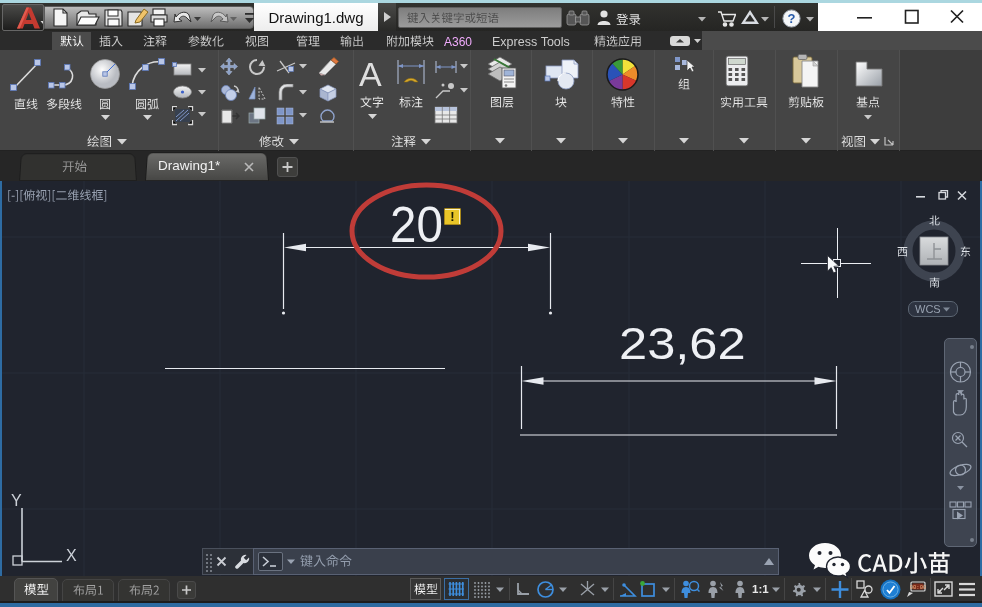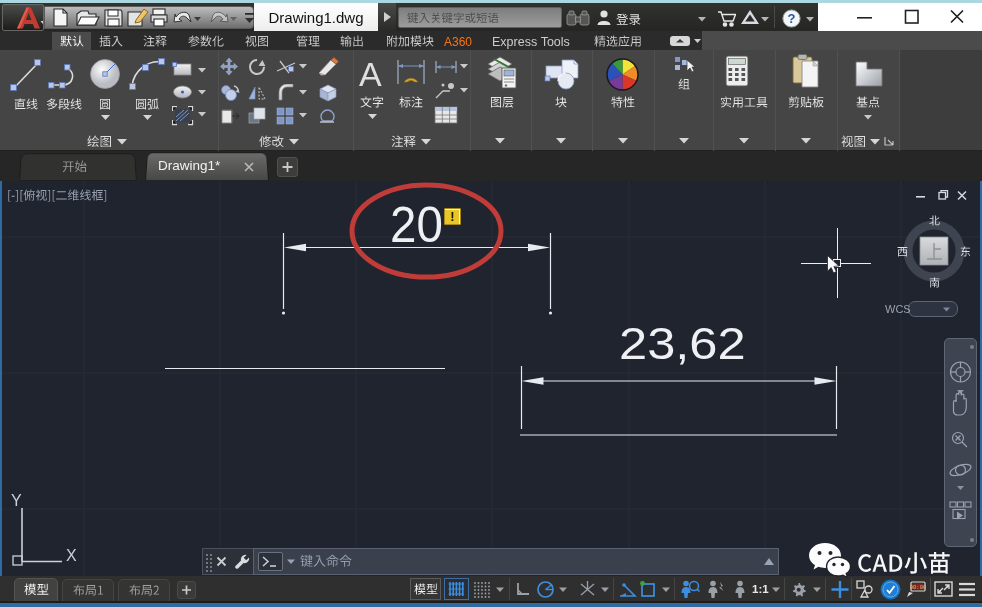--- a/index.html
+++ b/index.html
@@ -130,21 +130,21 @@
     </svg>
 <svg style="position:absolute;left:340.0px;top:32.9px;overflow:visible" width="26.0" height="15.6" viewBox="0 -12.6 26.0 15.6">
       <path d="M8.8 -5.4V-1H9.5V-5.4ZM10.3 -5.8V-0.1C10.3 0.1 10.3 0.1 10.2 0.1C10 0.1 9.5 0.1 9 0.1C9.1 0.3 9.2 0.6 9.2 0.9C9.9 0.9 10.4 0.8 10.7 0.7C11 0.6 11.1 0.4 11.1 -0.1V-5.8ZM0.9 -4C0.9 -4.1 1.3 -4.1 1.7 -4.1H2.6V-2.5C1.8 -2.3 1.1 -2.1 0.5 -2L0.7 -1.2L2.6 -1.6V0.9H3.4V-1.8L4.4 -2.1L4.3 -2.9L3.4 -2.7V-4.1H4.4V-5H3.4V-6.8H2.6V-5H1.6C1.9 -5.8 2.2 -6.8 2.4 -7.8H4.4V-8.6H2.6C2.7 -9.1 2.8 -9.5 2.8 -9.9L2 -10.1C1.9 -9.6 1.9 -9.1 1.8 -8.6H0.6V-7.8H1.6C1.4 -6.8 1.2 -6 1.1 -5.7C0.9 -5.2 0.8 -4.8 0.6 -4.7C0.7 -4.5 0.8 -4.1 0.9 -4ZM7.9 -10.1C7.1 -8.9 5.6 -7.7 4.2 -7C4.4 -6.8 4.6 -6.5 4.8 -6.3C5.1 -6.5 5.4 -6.7 5.7 -6.9V-6.4H10.2V-7C10.5 -6.8 10.8 -6.6 11.1 -6.4C11.2 -6.7 11.5 -7 11.7 -7.2C10.4 -7.7 9.3 -8.4 8.4 -9.4L8.6 -9.8ZM6.1 -7.1C6.7 -7.6 7.4 -8.2 7.9 -8.8C8.5 -8.1 9.2 -7.6 9.9 -7.1ZM7.4 -4.9V-3.9H5.7V-4.9ZM5 -5.6V0.9H5.7V-1.6H7.4V0C7.4 0.1 7.3 0.1 7.2 0.2C7.1 0.2 6.8 0.2 6.4 0.1C6.6 0.4 6.6 0.7 6.7 0.9C7.2 0.9 7.6 0.9 7.8 0.8C8.1 0.6 8.1 0.4 8.1 0V-5.6ZM5.7 -3.2H7.4V-2.2H5.7Z M13.8 -8.9V-4.8H17.5V-0.7H14.3V-4H13.4V1H14.3V0.2H21.8V0.9H22.7V-4H21.8V-0.7H18.4V-4.8H22.2V-8.9H21.3V-5.7H18.4V-10H17.5V-5.7H14.7V-8.9Z" fill="#cccccc"></path>
     </svg>
 <svg style="position:absolute;left:386.0px;top:32.9px;overflow:visible" width="50.0" height="15.6" viewBox="0 -12.6 50.0 15.6">
       <path d="M6.9 -5C7.3 -4.1 7.9 -2.9 8.1 -2.2L8.9 -2.6C8.6 -3.3 8.1 -4.4 7.6 -5.3ZM9.6 -9.9V-7.3H6.6V-6.5H9.6V-0.2C9.6 0 9.6 0 9.4 0.1C9.2 0.1 8.6 0.1 8 0C8.1 0.3 8.2 0.7 8.3 0.9C9.2 0.9 9.7 0.9 10 0.8C10.4 0.6 10.5 0.3 10.5 -0.2V-6.5H11.6V-7.3H10.5V-9.9ZM6.2 -10.1C5.7 -8.3 4.8 -6.6 3.8 -5.5C4 -5.3 4.3 -4.9 4.4 -4.7C4.7 -5.1 5 -5.5 5.2 -5.9V0.9H6.1V-7.4C6.4 -8.2 6.8 -9 7 -9.9ZM1 -9.6V1H1.8V-8.7H3.3C3 -7.9 2.7 -6.8 2.4 -5.9C3.2 -4.9 3.4 -4.1 3.4 -3.4C3.4 -3 3.3 -2.7 3.1 -2.5C3.1 -2.5 2.9 -2.4 2.8 -2.4C2.6 -2.4 2.4 -2.4 2.2 -2.4C2.3 -2.2 2.4 -1.9 2.4 -1.6C2.6 -1.6 2.9 -1.6 3.1 -1.7C3.4 -1.7 3.6 -1.8 3.7 -1.9C4 -2.1 4.2 -2.6 4.2 -3.3C4.2 -4.1 4 -5 3.2 -6C3.6 -7 4 -8.2 4.3 -9.3L3.7 -9.6L3.6 -9.6Z M18.9 -8.6V0.8H19.7V-0.1H22.1V0.7H23V-8.6ZM19.7 -1V-7.7H22.1V-1ZM14.3 -9.9 14.3 -7.8H12.6V-6.9H14.3C14.2 -3.9 13.8 -1.2 12.3 0.3C12.6 0.5 12.9 0.8 13 1C14.7 -0.8 15.1 -3.7 15.2 -6.9H17C16.9 -2.3 16.8 -0.7 16.5 -0.3C16.4 -0.2 16.3 -0.1 16.1 -0.1C15.9 -0.1 15.4 -0.1 14.8 -0.2C15 0.1 15.1 0.5 15.1 0.7C15.6 0.8 16.2 0.8 16.5 0.7C16.9 0.7 17.1 0.6 17.3 0.3C17.7 -0.3 17.8 -2 17.9 -7.3C17.9 -7.5 17.9 -7.8 17.9 -7.8H15.2L15.2 -9.9Z M29.7 -5H33.8V-4.1H29.7ZM29.7 -6.5H33.8V-5.7H29.7ZM32.8 -10.1V-9.1H30.9V-10.1H30.1V-9.1H28.3V-8.3H30.1V-7.4H30.9V-8.3H32.8V-7.4H33.7V-8.3H35.3V-9.1H33.7V-10.1ZM28.8 -7.2V-3.5H31.3C31.2 -3.1 31.2 -2.8 31.1 -2.5H28.1V-1.7H30.8C30.4 -0.8 29.5 -0.1 27.7 0.2C27.9 0.4 28.1 0.8 28.2 1C30.3 0.5 31.3 -0.4 31.8 -1.7C32.4 -0.4 33.5 0.5 35 1C35.2 0.7 35.4 0.4 35.6 0.2C34.2 -0.1 33.2 -0.7 32.6 -1.7H35.3V-2.5H32C32.1 -2.8 32.1 -3.1 32.1 -3.5H34.7V-7.2ZM26.1 -10.1V-7.8H24.6V-6.9H26.1V-6.9C25.8 -5.3 25.1 -3.4 24.4 -2.4C24.5 -2.1 24.8 -1.8 24.9 -1.5C25.3 -2.2 25.8 -3.3 26.1 -4.5V0.9H27V-5.2C27.3 -4.6 27.7 -3.8 27.8 -3.4L28.4 -4.1C28.2 -4.5 27.3 -6 27 -6.4V-6.9H28.2V-7.8H27V-10.1Z M45.7 -4.5H43.8C43.9 -5 43.9 -5.4 43.9 -5.9V-7.2H45.7ZM43 -9.9V-8.1H40.8V-7.2H43V-5.9C43 -5.4 43 -5 42.9 -4.5H40.5V-3.7H42.8C42.5 -2.2 41.6 -0.8 39.5 0.3C39.7 0.5 40 0.8 40.1 1C42.3 -0.1 43.3 -1.7 43.6 -3.3C44.3 -1.3 45.3 0.2 47 1C47.1 0.7 47.4 0.4 47.6 0.2C46 -0.5 44.9 -1.9 44.4 -3.7H47.4V-4.5H46.6V-8.1H43.9V-9.9ZM36.4 -2 36.8 -1.1C37.8 -1.5 39.2 -2.1 40.5 -2.7L40.2 -3.5L38.9 -3V-6.3H40.2V-7.2H38.9V-9.9H38.1V-7.2H36.6V-6.3H38.1V-2.6C37.5 -2.4 36.9 -2.1 36.4 -2Z" fill="#cccccc"></path>
     </svg>
 <svg style="position:absolute;left:594.0px;top:32.9px;overflow:visible" width="50.0" height="15.6" viewBox="0 -12.6 50.0 15.6">
       <path d="M0.6 -9.1C0.9 -8.3 1.2 -7.2 1.3 -6.5L1.9 -6.7C1.8 -7.4 1.6 -8.5 1.2 -9.3ZM3.9 -9.3C3.8 -8.5 3.4 -7.4 3.2 -6.7L3.7 -6.5C4 -7.2 4.4 -8.3 4.7 -9.2ZM0.5 -6V-5.2H2C1.7 -3.9 1 -2.3 0.4 -1.5C0.5 -1.2 0.7 -0.8 0.8 -0.5C1.3 -1.2 1.8 -2.4 2.2 -3.5V0.9H3V-3.8C3.4 -3.2 3.8 -2.4 4 -2L4.6 -2.7C4.3 -3.1 3.3 -4.6 3 -4.9V-5.2H4.4V-6H3V-10H2.2V-6ZM7.6 -10.1V-9.1H5.1V-8.4H7.6V-7.7H5.4V-7H7.6V-6.2H4.8V-5.5H11.5V-6.2H8.5V-7H10.9V-7.7H8.5V-8.4H11.2V-9.1H8.5V-10.1ZM9.9 -4.1V-3.2H6.4V-4.1ZM5.5 -4.8V0.9H6.4V-1H9.9V0C9.9 0.2 9.8 0.2 9.7 0.2C9.5 0.2 9 0.2 8.5 0.2C8.6 0.4 8.7 0.7 8.7 0.9C9.5 0.9 10 0.9 10.3 0.8C10.6 0.7 10.7 0.5 10.7 0V-4.8ZM6.4 -2.5H9.9V-1.6H6.4Z M12.7 -9.2C13.4 -8.6 14.2 -7.8 14.6 -7.2L15.3 -7.7C15 -8.3 14.1 -9.1 13.4 -9.7ZM17.4 -9.7C17.1 -8.7 16.6 -7.6 15.9 -6.9C16.1 -6.8 16.5 -6.5 16.7 -6.4C17 -6.7 17.2 -7.2 17.5 -7.6H19.2V-5.9H15.8V-5.1H18C17.8 -3.5 17.3 -2.4 15.5 -1.7C15.7 -1.6 16 -1.2 16.1 -1C18.1 -1.8 18.7 -3.2 18.9 -5.1H20.1V-2.3C20.1 -1.4 20.4 -1.1 21.3 -1.1C21.4 -1.1 22.2 -1.1 22.4 -1.1C23.2 -1.1 23.4 -1.5 23.5 -3C23.3 -3.1 22.9 -3.2 22.7 -3.4C22.7 -2.1 22.6 -2 22.3 -2C22.2 -2 21.5 -2 21.4 -2C21.1 -2 21 -2 21 -2.3V-5.1H23.4V-5.9H20.1V-7.6H22.9V-8.4H20.1V-10H19.2V-8.4H17.8C18 -8.8 18.1 -9.2 18.2 -9.5ZM15 -5.5H12.7V-4.6H14.1V-1C13.6 -0.8 13.1 -0.3 12.5 0.2L13.1 1C13.8 0.2 14.5 -0.4 14.9 -0.4C15.2 -0.4 15.6 -0.1 16 0.2C16.8 0.7 17.8 0.8 19.2 0.8C20.4 0.8 22.4 0.8 23.3 0.7C23.4 0.4 23.5 -0 23.6 -0.2C22.4 -0.1 20.6 -0 19.2 -0C17.9 -0 16.9 -0.1 16.2 -0.6C15.6 -0.9 15.3 -1.2 15 -1.2Z M27.2 -5.9C27.7 -4.6 28.2 -2.9 28.5 -1.8L29.3 -2.1C29.1 -3.2 28.5 -4.9 27.9 -6.2ZM29.8 -6.6C30.2 -5.2 30.6 -3.5 30.8 -2.4L31.6 -2.7C31.5 -3.8 31 -5.5 30.6 -6.8ZM29.6 -9.9C29.8 -9.5 30.1 -9 30.3 -8.5H25.5V-5.3C25.5 -3.6 25.4 -1.2 24.4 0.5C24.6 0.6 25.1 0.9 25.2 1C26.2 -0.7 26.4 -3.4 26.4 -5.3V-7.7H35.3V-8.5H31.3C31.1 -9 30.8 -9.6 30.5 -10.2ZM26.5 -0.5V0.4H35.5V-0.5H32.2C33.3 -2.3 34.2 -4.5 34.8 -6.5L33.8 -6.9C33.4 -4.8 32.4 -2.3 31.3 -0.5Z M37.8 -9.2V-4.9C37.8 -3.2 37.7 -1.1 36.4 0.4C36.6 0.5 36.9 0.8 37.1 1C38 0 38.4 -1.4 38.6 -2.7H41.6V0.9H42.5V-2.7H45.8V-0.3C45.8 -0 45.7 0 45.4 0C45.2 0 44.4 0.1 43.5 0C43.7 0.3 43.8 0.7 43.9 0.9C45 0.9 45.7 0.9 46.1 0.7C46.5 0.6 46.6 0.3 46.6 -0.3V-9.2ZM38.7 -8.4H41.6V-6.4H38.7ZM45.8 -8.4V-6.4H42.5V-8.4ZM38.7 -5.6H41.6V-3.6H38.7C38.7 -4 38.7 -4.5 38.7 -4.9ZM45.8 -5.6V-3.6H42.5V-5.6Z" fill="#cccccc"></path>
     </svg>
-<div style="position:absolute;left:444px;top:35px;font-size:12px;color:#f97316;font-weight:400;letter-spacing:0;text-align:center;white-space:nowrap;font-family:'Liberation Sans',sans-serif;">A360</div>
+<div style="position:absolute;left:444px;top:35px;font-size:12px;color:#f0abfc;font-weight:400;letter-spacing:0;text-align:center;white-space:nowrap;font-family:'Liberation Sans',sans-serif;">A360</div>
 <div style="position:absolute;left:492px;top:35px;font-size:12.5px;color:#cccccc;font-weight:400;letter-spacing:0;text-align:left;white-space:nowrap;font-family:'Liberation Sans',sans-serif;">Express&nbsp;Tools</div>
 <svg style="position:absolute;left:670px;top:36px;" width="32" height="12" viewBox="0 0 32 12">
       <rect x="0" y="0" width="20" height="10" rx="3" fill="#d8d8d8"></rect>
       <path d="M6 6.5 l4 -3.5 l4 3.5 z" fill="#3a3a3a"></path>
       <path d="M24 3 l7 0 l-3.5 4 z" fill="#d0d0d0"></path>
     </svg>
 <div style="position:absolute;left:0px;top:50px;width:982px;height:101px;background:#454545"></div>
 <div style="position:absolute;left:899px;top:50px;width:83px;height:101px;background:#3d3d3d"></div>
 <div style="position:absolute;left:0px;top:150px;width:982px;height:1px;background:#222"></div>
 <div style="position:absolute;left:218px;top:50px;width:1px;height:101px;background:#353535;border-right:1px solid #505050"></div>
@@ -575,21 +575,21 @@
 <svg style="position:absolute;left:896.5px;top:244.4px;overflow:visible" width="13.0" height="14.3" viewBox="0 -11.6 13.0 14.3">
       <path d="M0.6 -8.5V-7.7H3.8V-6.1H1.1V0.8H1.9V0.2H9.1V0.8H9.9V-6.1H7V-7.7H10.3V-8.5ZM1.9 -0.6V-5.4H3.8V-4.9C3.8 -4 3.5 -3 2 -2.3C2.2 -2.2 2.5 -1.9 2.6 -1.8C4.2 -2.6 4.6 -3.8 4.6 -4.8V-5.4H6.2V-3.4C6.2 -2.7 6.4 -2.4 7.2 -2.4C7.4 -2.4 8.1 -2.4 8.3 -2.4C8.7 -2.4 9 -2.6 9.1 -3V-0.6ZM7 -5.4H9.1V-3.8C8.9 -3.8 8.6 -3.9 8.5 -4C8.5 -3.3 8.4 -3.2 8.2 -3.2C8 -3.2 7.4 -3.2 7.3 -3.2C7 -3.2 7 -3.2 7 -3.5ZM4.6 -6.1V-7.7H6.2V-6.1Z" fill="#dfe3e8"></path>
     </svg>
 <svg style="position:absolute;left:959.5px;top:244.4px;overflow:visible" width="13.0" height="14.3" viewBox="0 -11.6 13.0 14.3">
       <path d="M2.8 -2.9C2.4 -1.8 1.6 -0.8 0.8 -0.1C1 0 1.3 0.3 1.5 0.4C2.3 -0.3 3.1 -1.5 3.7 -2.7ZM7.3 -2.5C8.2 -1.7 9.2 -0.5 9.6 0.3L10.3 -0.1C9.9 -0.9 8.9 -2 8 -2.9ZM0.8 -7.8V-7H3.5C3.1 -6.2 2.7 -5.6 2.5 -5.3C2.1 -4.8 1.9 -4.5 1.6 -4.4C1.8 -4.2 1.9 -3.8 1.9 -3.6C2.1 -3.7 2.5 -3.7 3.1 -3.7H5.6V-0.3C5.6 -0.1 5.5 -0.1 5.4 -0.1C5.2 -0.1 4.6 -0.1 4 -0.1C4.1 0.2 4.2 0.5 4.3 0.8C5.1 0.8 5.6 0.8 6 0.6C6.3 0.5 6.4 0.2 6.4 -0.3V-3.7H9.6V-4.5H6.4V-6.2H5.6V-4.5H3C3.5 -5.3 4 -6.1 4.5 -7H10.1V-7.8H4.9C5.1 -8.2 5.3 -8.6 5.5 -8.9L4.6 -9.3C4.4 -8.8 4.2 -8.3 3.9 -7.8Z" fill="#dfe3e8"></path>
     </svg>
 <svg style="position:absolute;left:929.0px;top:275.4px;overflow:visible" width="13.0" height="14.3" viewBox="0 -11.6 13.0 14.3">
       <path d="M3.5 -5.1C3.8 -4.7 4 -4.1 4.1 -3.7L4.8 -4C4.7 -4.3 4.4 -4.9 4.1 -5.3ZM5 -9.2V-8.1H0.7V-7.4H5V-6.2H1.3V0.9H2.1V-5.4H8.9V-0.1C8.9 0.1 8.9 0.1 8.7 0.2C8.5 0.2 7.8 0.2 7.1 0.1C7.2 0.4 7.4 0.7 7.4 0.9C8.3 0.9 8.9 0.9 9.3 0.7C9.7 0.6 9.8 0.4 9.8 -0.1V-6.2H6V-7.4H10.4V-8.1H6V-9.2ZM6.8 -5.3C6.7 -4.8 6.3 -4.2 6.1 -3.7H2.9V-3H5.1V-1.9H2.7V-1.2H5.1V0.7H5.9V-1.2H8.3V-1.9H5.9V-3H8.1V-3.7H6.8C7.1 -4.1 7.3 -4.6 7.6 -5.1Z" fill="#dfe3e8"></path>
     </svg>
 <div style="position:absolute;left:908px;top:301px;width:50px;height:16px;background:#2d3340;border:1.5px solid #5c6673;border-radius:7px"></div>
-<div style="position:absolute;left:885px;top:303px;font-size:11px;color:#98a2b0;font-weight:400;letter-spacing:0;text-align:center;white-space:nowrap;font-family:'Liberation Sans',sans-serif;">WCS</div>
+<div style="position:absolute;left:915px;top:303px;font-size:11px;color:#98a2b0;font-weight:400;letter-spacing:0;text-align:center;white-space:nowrap;font-family:'Liberation Sans',sans-serif;">WCS</div>
 <svg style="position:absolute;left:942px;top:306px;" width="12" height="8" viewBox="0 0 12 8">
       <path d="M1 1.5 l7 0 l-3.5 4 z" fill="#7e8896"></path>
     </svg>
 <div style="position:absolute;left:944px;top:338px;width:33px;height:209px;background:rgba(80,88,102,0.62);border:1px solid #5f6775;border-radius:5px"></div>
 <svg style="position:absolute;left:944px;top:340px;" width="33" height="205" viewBox="0 0 33 205">
       <g stroke="#9aa3b2" stroke-width="1.2" fill="none">
 <circle cx="16.5" cy="32" r="10"></circle>
         <circle cx="16.5" cy="32" r="4.5"></circle>
 <line x1="16.5" y1="22" x2="16.5" y2="27.5"></line>
         <line x1="16.5" y1="36.5" x2="16.5" y2="42"></line>

